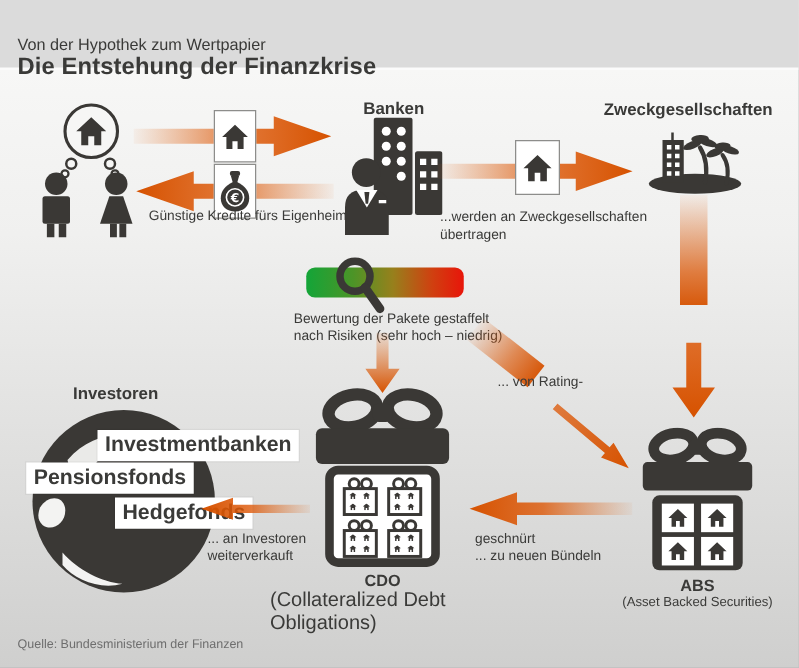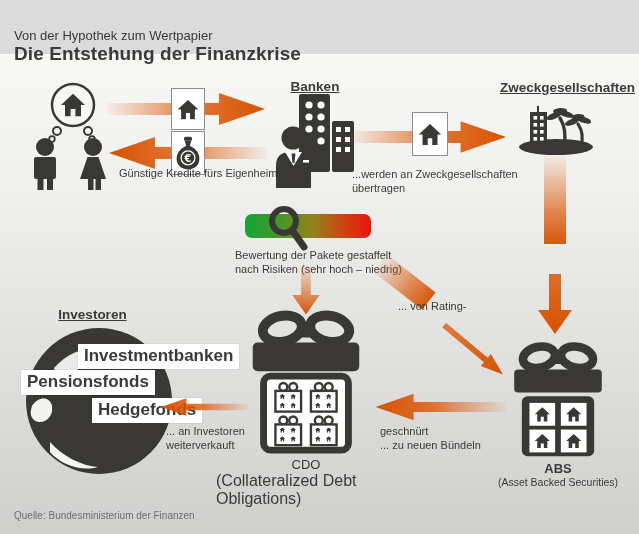--- a/index.html
+++ b/index.html
@@ -4,21 +4,21 @@
 <style>
   html,body{margin:0;padding:0;background:#bfbfbf;}
   .stage{position:relative;width:639px;height:534px;overflow:hidden;
          font-family:"Liberation Sans", sans-serif;color:#3a3a38;
          background:linear-gradient(180deg,#fafaf9 0%,#f0f0ef 35%,#dcdcdb 75%,#cfcfce 100%);}
   .header{position:absolute;left:0;top:0;width:639px;height:56px;background:#dbdbdb;
           border-bottom:2px solid #fbfbfb;box-sizing:border-box;}
   .title{position:absolute;left:14px;top:8px;font-size:19px;font-weight:bold;letter-spacing:.1px;margin-top:35px;}
   .subtitle{position:absolute;left:14px;top:28px;font-size:13px;}
   .abs{position:absolute;}
-  .node-label{font-size:13.5px;font-weight:bold;text-align:center;text-decoration:underline;}
+  .node-label{font-size:13.5px;font-weight:bold;text-align:center;}
   .caption{font-size:11px;line-height:14px;color:#3a3a38;}
   .tagbox{position:absolute;background:#ffffff;font-size:17px;font-weight:bold;
           padding:2px 6px 3px 6px;white-space:nowrap;box-shadow:0 0 0 1px rgba(0,0,0,0.04);}
   .iconbox{position:absolute;background:#ffffff;border:1px solid #8d8d8b;
            display:flex;align-items:center;justify-content:center;}
   .ratingbar{position:absolute;left:245px;top:214px;width:126px;height:24px;border-radius:7px;
              background:linear-gradient(90deg,#13a538 0%,#4d9427 30%,#97801c 55%,#d04010 80%,#e8150a 100%);}
   .diagband{position:absolute;left:380px;top:252px;width:62px;height:22px;
             transform:rotate(38deg);transform-origin:left center;
             background:linear-gradient(90deg,rgba(226,108,40,0.05) 0%,rgba(219,87,6,0.65) 60%,rgba(214,82,1,0.95) 100%);}
@@ -152,21 +152,21 @@
   <div class="iconbox" style="left:412px;top:112px;width:34px;height:42px">
     <svg width="24" height="23" viewBox="0 0 32 30">
       <use href="#sym-house" fill="#3a3835"></use>
       </svg>
   </div>
   <div class="abs caption" style="left:352px;top:167px;width:190px">
     <div>...werden an Zweckgesellschaften</div>
     <div>übertragen</div>
   </div>
 
-  <div class="abs node-label" style="left:500px;top:80px;width:132px">Zweckgesellschaften</div>
+  <div class="abs node-label" style="left:483px;top:80px;width:132px">Zweckgesellschaften</div>
   <div class="abs" style="left:516px;top:104px">
     <svg width="80" height="52" viewBox="0 0 80 52">
       <ellipse cx="40" cy="43" rx="37" ry="8" fill="#3a3835"></ellipse>
       <rect x="14" y="8" width="17" height="34" fill="#3a3835"></rect>
       <line x1="22" y1="8" x2="22" y2="2" stroke="#3a3835" stroke-width="2"></line>
       <g fill="#ffffff">
         <rect x="17.5" y="12" width="3.6" height="3.6"></rect>
           <rect x="24" y="12" width="3.6" height="3.6"></rect>
         <rect x="17.5" y="19" width="3.6" height="3.6"></rect>
           <rect x="24" y="19" width="3.6" height="3.6"></rect>
@@ -303,21 +303,21 @@
           <g fill="#3a3835">
             <use href="#sym-tinyhouse" x="7" y="11" width="6" height="5.5"></use>
               <use href="#sym-tinyhouse" x="18" y="11" width="6" height="5.5"></use>
             <use href="#sym-tinyhouse" x="7" y="20" width="6" height="5.5"></use>
               <use href="#sym-tinyhouse" x="18" y="20" width="6" height="5.5"></use>
           </g>
         </g>
       </g>
     </svg>
   </div>
-  <div class="abs" style="left:246px;top:457px;width:120px;text-align:center;font-size:13px;font-weight:normal">CDO</div>
+  <div class="abs" style="left:246px;top:457px;width:120px;text-align:center;font-size:13px;font-weight:bold">CDO</div>
   <div class="abs" style="left:216px;top:472px;width:180px;font-size:16px">(Collateralized Debt Obligations)</div>
 
   <div class="abs" style="left:508px;top:342px">
     <svg width="100" height="118" viewBox="0 0 100 124">
       <ellipse cx="30" cy="16" rx="17" ry="11" fill="none" stroke="#3a3835" stroke-width="9" transform="rotate(-12 30 16)"></ellipse>
       <ellipse cx="70" cy="16" rx="17" ry="11" fill="none" stroke="#3a3835" stroke-width="9" transform="rotate(12 70 16)"></ellipse>
       <rect x="43" y="10" width="14" height="13" rx="4" fill="#3a3835"></rect>
       <rect x="4" y="29" width="92" height="24" rx="4" fill="#3a3835"></rect>
       <rect x="12" y="57" width="76" height="63" rx="6" fill="#3a3835"></rect>
       <g>

